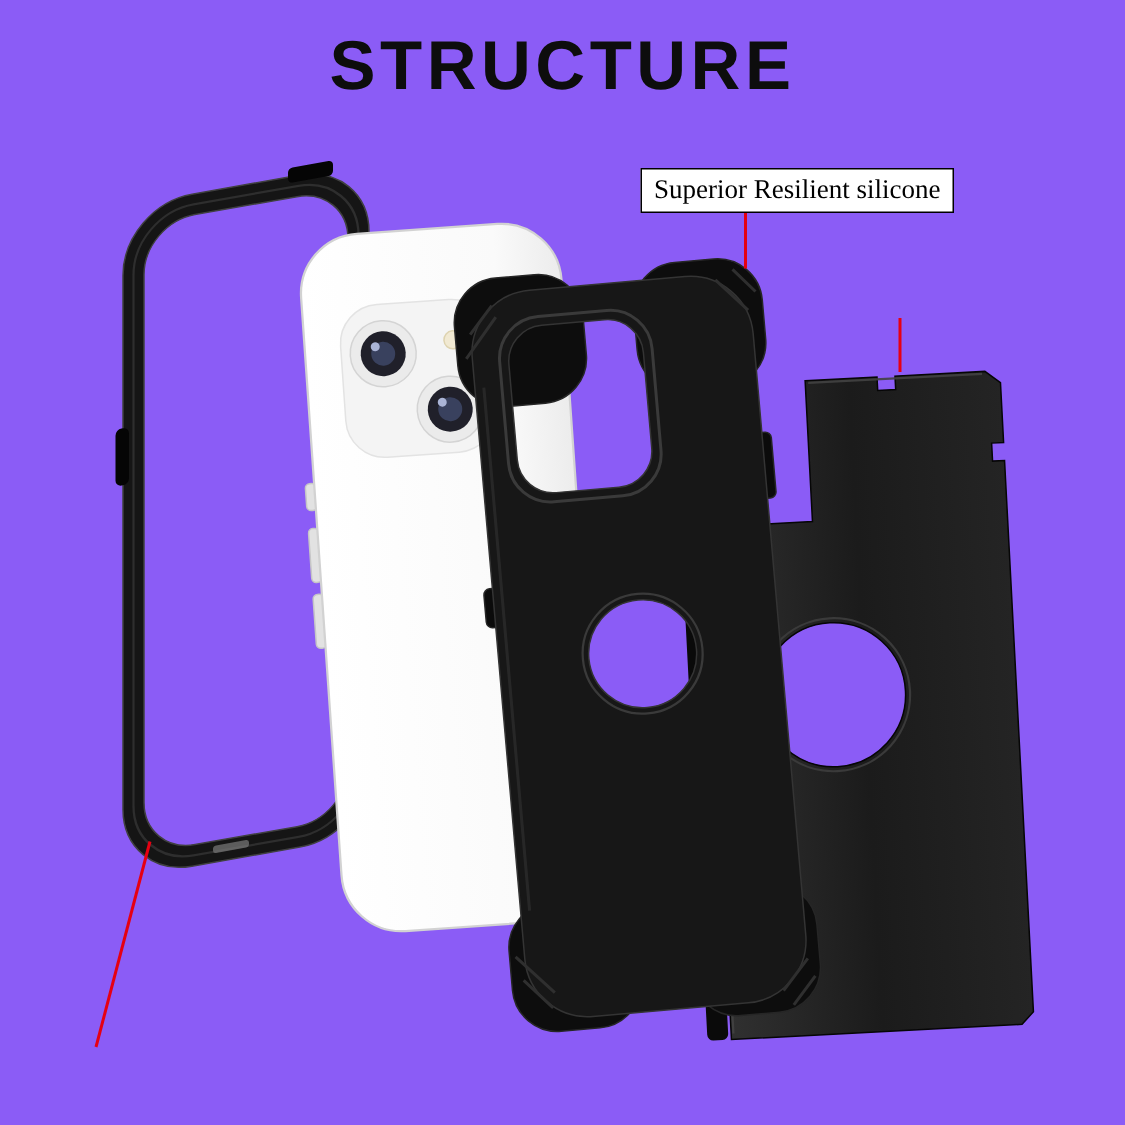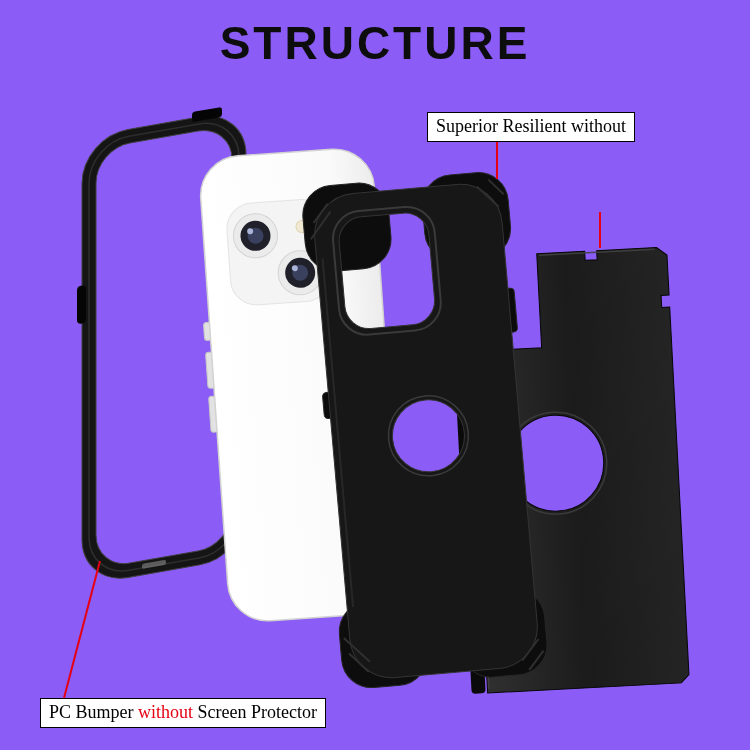--- a/index.html
+++ b/index.html
@@ -105,23 +105,18 @@
     </g>
 
     <g stroke="var(--accent,#e60012)" stroke-width="2">
       <line x1="497" y1="140" x2="497" y2="179"></line>
       <line x1="600" y1="212" x2="600" y2="248"></line>
       <line x1="100" y1="561" x2="64" y2="698"></line>
     </g>
   </svg>
 
   <div class="callout" style="left:427px; top:112px;">
-    <span>Superior Resilient without</span>
+    <span>Superior Resilient silicone</span>
   </div>
 
 
-  <div class="callout" style="left:40px; top:698px;">
-    <span>PC Bumper</span>
-    <span class="hl">without</span>
-    <span>Screen Protector</span>
-  </div>
 
 </div>
 
 </body></html>

